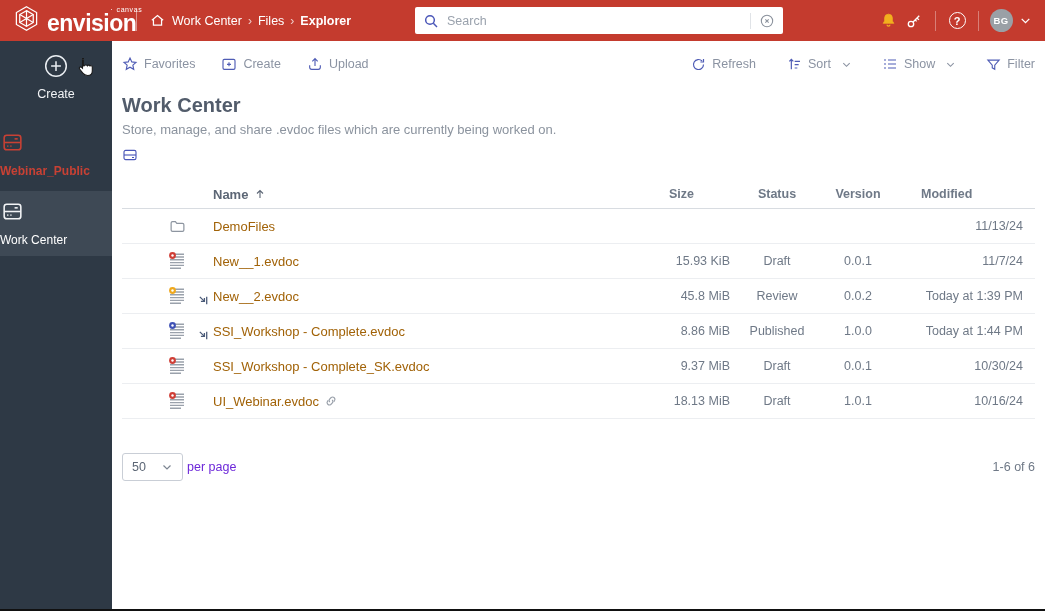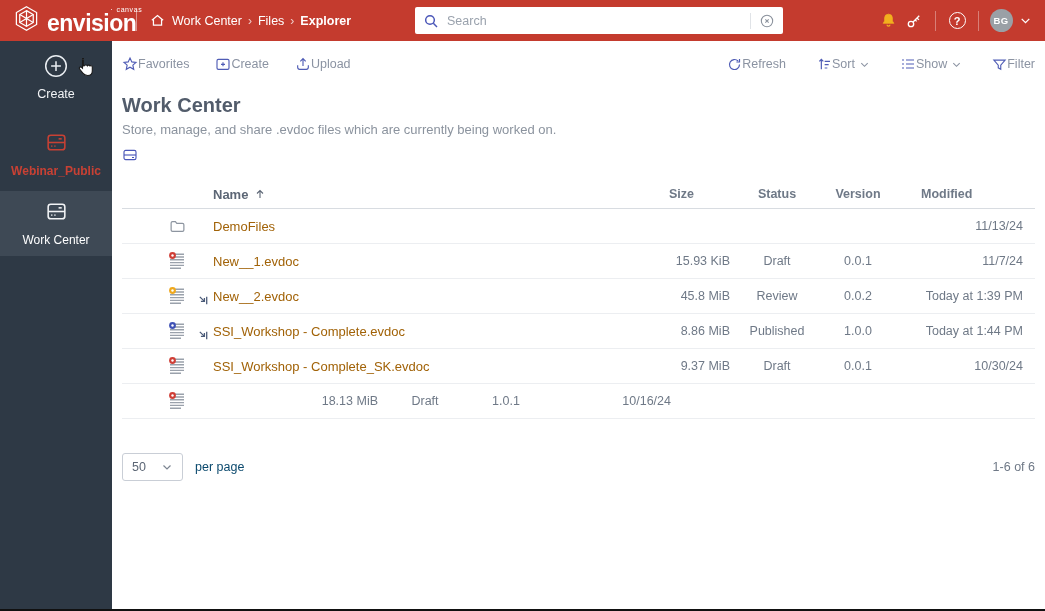--- a/index.html
+++ b/index.html
@@ -28,32 +28,32 @@
   .topbar-right { position:absolute; right:10px; top:0; height:41px; display:flex; align-items:center; }
   .tb-icon { display:flex; align-items:center; justify-content:center; width:26px; height:26px; cursor:pointer; }
   .tb-vdiv { width:1px; height:20px; background:rgba(255,255,255,0.35); margin:0 8px; }
   .avatar { width:23px; height:23px; border-radius:50%; background:#9aa0a6; color:#fff; font-size:9.5px; font-weight:700; display:flex; align-items:center; justify-content:center; letter-spacing:0.3px; }
   .help-circle { width:17px; height:17px; border:1.4px solid #fff; border-radius:50%; color:#fff; font-size:11px; font-weight:700; display:flex; align-items:center; justify-content:center; }
 
   
   .sidebar { position:absolute; top:41px; left:0; width:112px; height:570px; background:#2e3945; color:#eef1f4; }
   .side-create { padding:12px 0 0; text-align:center; cursor:pointer; }
   .side-create .lbl { display:block; margin-top:4px; font-size:12.5px; color:#f2f4f6; }
-  .side-item { margin-top:21px; text-align:center; padding:8px 0 9px; cursor:pointer; }
+  .side-item { margin-top:21px; padding:8px 0 9px; cursor:pointer; }
   .side-item .lbl { display:block; margin-top:5px; font-size:12px; }
   .side-item.red { color:#c84134; }
   .side-item.red .lbl { color:#c84134; font-weight:700; }
   .side-item.selected { background:#3e4955; margin-top:4px; }
   .side-item.selected .lbl { color:#fff; }
 
   
   .main { position:absolute; top:41px; left:112px; width:933px; height:570px; background:#fff; }
   .toolbar { position:absolute; top:7px; left:10px; right:10px; height:32px; display:flex; align-items:center; justify-content:space-between; }
   .tool-group { display:flex; align-items:center; }
-  .tool-btn { display:flex; align-items:center; font-size:12.5px; color:#8b93a2; cursor:pointer; }
+  .tool-btn { display:flex; align-items:center; gap:6px; font-size:12.5px; color:#8b93a2; cursor:pointer; }
   .tool-group.left .tool-btn { margin-right:26px; }
   .tool-group.right .tool-btn { margin-left:30px; }
   .chev { margin-left:4px; }
 
   .page-title { position:absolute; left:10px; top:53px; font-size:20px; font-weight:700; color:#525c6b; }
   .page-subtitle { position:absolute; left:10px; top:81px; font-size:13px; color:#8b939e; }
   .view-toggle { position:absolute; left:10px; top:106px; cursor:pointer; }
 
   
   .table { position:absolute; left:10px; top:139px; width:913px; }
@@ -68,21 +68,21 @@
   .c-version { width:68px; text-align:center; font-size:12.5px; color:#6f7987; }
   .c-modified { width:143px; text-align:right; padding-right:12px; font-size:12.5px; color:#6f7987; }
   .thead .c-modified { text-align:left; padding-left:29px; padding-right:0; }
   .name-hdr { display:flex; align-items:center; gap:6px; cursor:pointer; }
   .checked-out { position:absolute; left:-15px; top:5px; visibility:hidden; }
   .link-ic { margin-left:5px; display:none; align-items:center; }
 
   
   .list-footer { position:absolute; left:10px; right:10px; top:412px; display:flex; align-items:center; }
   .pp-select { width:61px; height:28px; border:1px solid #c9ced6; border-radius:3px; background:#fff; display:flex; align-items:center; justify-content:space-between; padding:4px 9px; font-size:12.5px; color:#5c6675; cursor:pointer; }
-  .pp-label { margin-left:12px; font-size:12.5px; color:#0c4a6e; }
+  .pp-label { margin-left:4px; font-size:12.5px; color:#6d28d9; }
   .range { margin-left:auto; font-size:12.5px; color:#6f7987; }
 
   .cursor { position:absolute; left:78px; top:57px; z-index:50; pointer-events:none; }
 </style>
 </head>
 <body>
 
 <div class="screen">
 
   <header class="topbar">
@@ -407,20 +407,30 @@
           <span class="ic-doc" style="position:relative; display:flex;">
             <svg width="16" height="18" viewBox="0 0 16 18">
               <g stroke="#9aa1ab" stroke-width="1.4">
                 <path d="M1 2.2h14M1 5h14M1 7.8h14M1 10.6h14M1 13.4h14M1 16.2h11"></path>
               </g>
               <circle class="badge" cx="3.5" cy="3.5" r="3.4" fill="#cf3e36"></circle>
               <circle cx="3.5" cy="3.5" r="1.2" fill="#ffffff"></circle>
             </svg>
           </span>
         </div>
+        <div class="c-name">
+
+          <a href="#">UI_Webinar.evdoc</a>
+          <span class="link-ic" style="display: flex;">
+            <svg width="14" height="14" viewBox="0 0 24 24" fill="none" stroke="#9aa1ab" stroke-width="2">
+              <path d="M10 14a4 4 0 0 1 0-5.6l2.3-2.3a4 4 0 0 1 5.6 5.6l-1.2 1.2"></path>
+              <path d="M14 10a4 4 0 0 1 0 5.6l-2.3 2.3a4 4 0 0 1-5.6-5.6l1.2-1.2"></path>
+            </svg>
+          </span>
+        </div>
         <div class="c-size">18.13 MiB</div>
         <div class="c-status">Draft</div>
         <div class="c-version">1.0.1</div>
         <div class="c-modified">10/16/24</div>
       </div>
         </div>
     </div>
 
     <div class="list-footer">
       <div class="pp-select">

